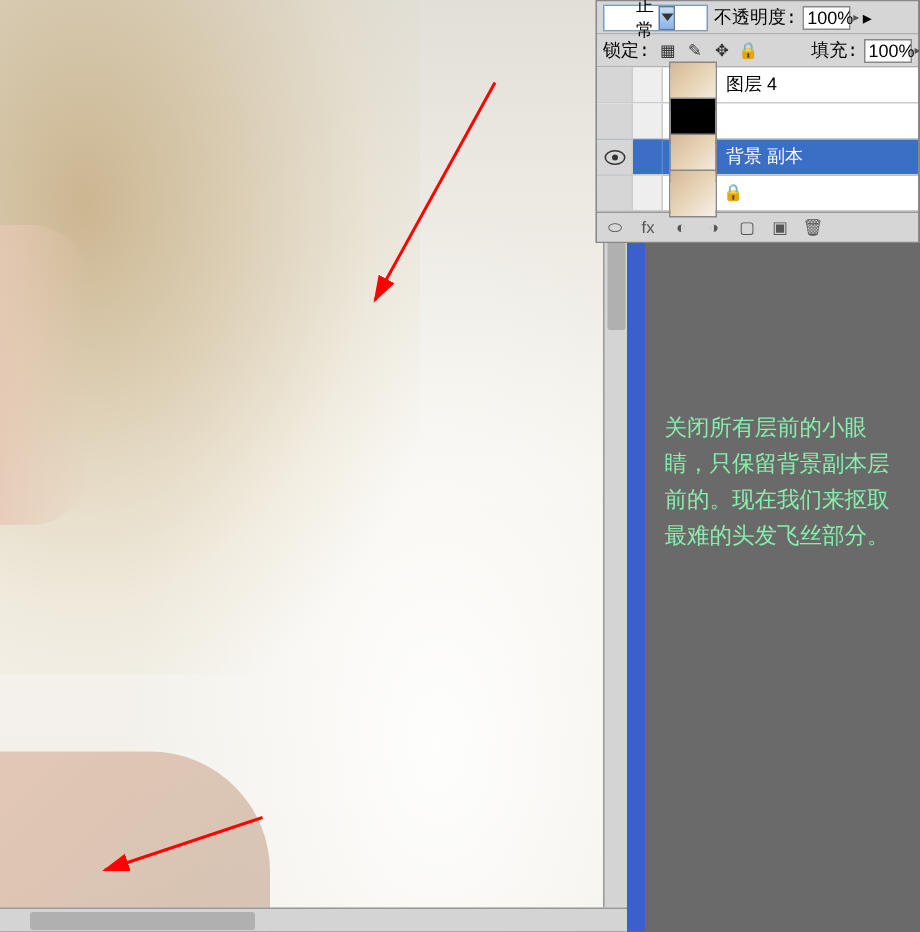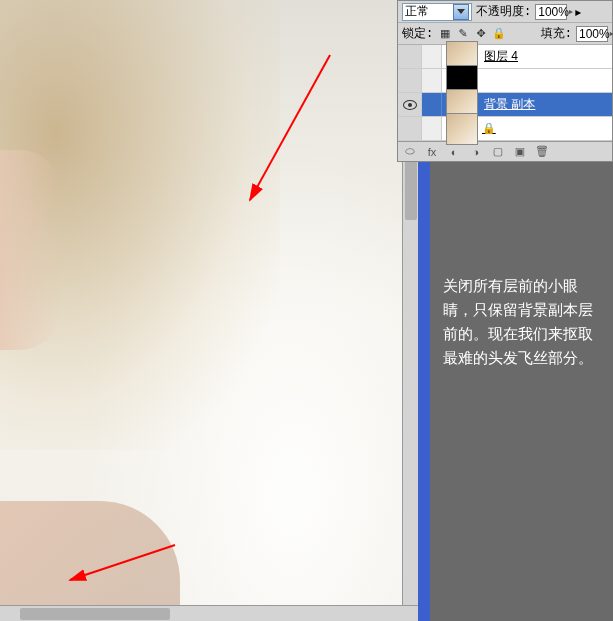--- a/index.html
+++ b/index.html
@@ -11,46 +11,46 @@
 .shoulder { position: absolute; left: 0; bottom: 0; width: 180px; height: 120px; background: linear-gradient(135deg, rgba(225,195,175,0.9) 0%, rgba(200,175,155,0.7) 100%); border-radius: 0 80px 0 0; }
 .arrow { position: absolute; pointer-events: none; }
 .arrow svg { display: block; }
 .scrollbar-v { position: absolute; right: 0; top: 0; width: 16px; height: 605px; background: #d4d4d4; border-left: 1px solid #999; }
 .scrollbar-h { position: absolute; left: 0; bottom: 0; width: 418px; height: 16px; background: #d4d4d4; border-top: 1px solid #999; }
 .scroll-thumb-v { position: absolute; top: 20px; left: 2px; width: 12px; height: 200px; background: #b0b0b0; border-radius: 2px; }
 .scroll-thumb-h { position: absolute; left: 20px; top: 2px; width: 150px; height: 12px; background: #b0b0b0; border-radius: 2px; }
 .ruler-edge { position: absolute; left: 418px; top: 0; width: 12px; height: 621px; background: #3b5fcd; }
 .layers-panel { position: absolute; right: 0; top: 0; width: 216px; background: #d6d6d6; border: 1px solid #888; font-size: 12px; }
 .panel-row { display: flex; align-items: center; height: 22px; padding: 0 4px; border-bottom: 1px solid #b0b0b0; background: #d6d6d6; gap: 4px; }
-.blend-select { width: 70px; height: 18px; background: #fff; border: 1px solid #7b9ebd; font-size: 12px; display: flex; align-items: center; padding: 0 2px; justify-content: space-between; }
+.blend-select { width: 70px; height: 18px; background: #fff; border: 1px solid #7b9ebd; font-size: 12px; display: flex; align-items: center; padding: 0 21px; justify-content: space-between; }
 .blend-arrow { width: 16px; height: 16px; background: linear-gradient(#c8ddf2, #8cb4e8); border: 1px solid #5a7ca8; display: flex; align-items: center; justify-content: center; }
 .label { color: #000; font-family: Liberation Mono, monospace; }
 .pct-input { width: 32px; height: 16px; background: #fff; border: 1px solid #888; padding: 0 2px; display: flex; align-items: center; justify-content: space-between; }
 .pct-arrow { font-size: 8px; color: #555; }
 .lock-icons { display: flex; gap: 2px; align-items: center; }
 .lock-icon { width: 16px; height: 16px; display: flex; align-items: center; justify-content: center; font-size: 11px; color: #333; }
 .layer-list { background: #fff; }
-.layer-item { display: flex; align-items: center; height: 24px; border-bottom: 1px solid #ccc; text-decoration: underline; }
+.layer-item { display: flex; align-items: center; height: 24px; border-bottom: 1px solid #ccc; }
 .layer-item.selected { background: #3b6ec5; color: #fff; }
 .eye-col { width: 24px; height: 100%; border-right: 1px solid #ccc; display: flex; align-items: center; justify-content: center; background: #d6d6d6; }
 .layer-item.selected .eye-col { background: #d6d6d6; }
 .link-col { width: 20px; height: 100%; border-right: 1px solid #ccc; background: #eee; }
 .layer-item.selected .link-col { background: #3b6ec5; border-right-color: #5a85d0; }
 .thumb { width: 32px; height: 32px; margin: 0 4px; border: 1px solid #888; background: #fff; display: flex; align-items: center; justify-content: center; overflow: hidden; }
 .thumb-img { width: 100%; height: 100%; }
 .thumb-person { background: linear-gradient(135deg, #d4b896 0%, #e8d5b8 50%, #f5f0e8 100%); }
 .thumb-black { background: #000; }
 .layer-name { flex: 1; padding-left: 2px; }
 .layer-name.italic { font-style: italic; }
 .lock-badge { margin-right: 8px; font-size: 11px; color: #666; }
 .panel-footer { height: 20px; background: #d6d6d6; border-top: 1px solid #999; display: flex; align-items: center; padding: 0 4px; gap: 6px; }
 .footer-icon { width: 16px; height: 16px; display: flex; align-items: center; justify-content: center; color: #555; font-size: 11px; }
 .eye-icon { width: 14px; height: 10px; border: 1px solid #333; border-radius: 50%; position: relative; }
 .eye-icon::after { content: ''; position: absolute; width: 4px; height: 4px; background: #333; border-radius: 50%; top: 2px; left: 4px; }
-.instruction-box { position: absolute; right: 18px; top: 274px; width: 152px; color: #ffffff; font-size: 15px; line-height: 1.6; font-family: "SimSun", sans-serif; }
+.instruction-box { position: absolute; right: 18px; top: 274px; width: 152px; color: #86efac; font-size: 15px; line-height: 1.6; font-family: "SimSun", sans-serif; }
 .spacer { flex: 1; }
 .menu-icon { width: 14px; height: 14px; display: flex; align-items: center; justify-content: center; }
 .tri-down { width: 0; height: 0; border-left: 4px solid transparent; border-right: 4px solid transparent; border-top: 5px solid #333; }
 </style>
 </head>
 <body>
 
 <div class="canvas">
   <div class="canvas-inner">
     <div class="hair-area"></div>

